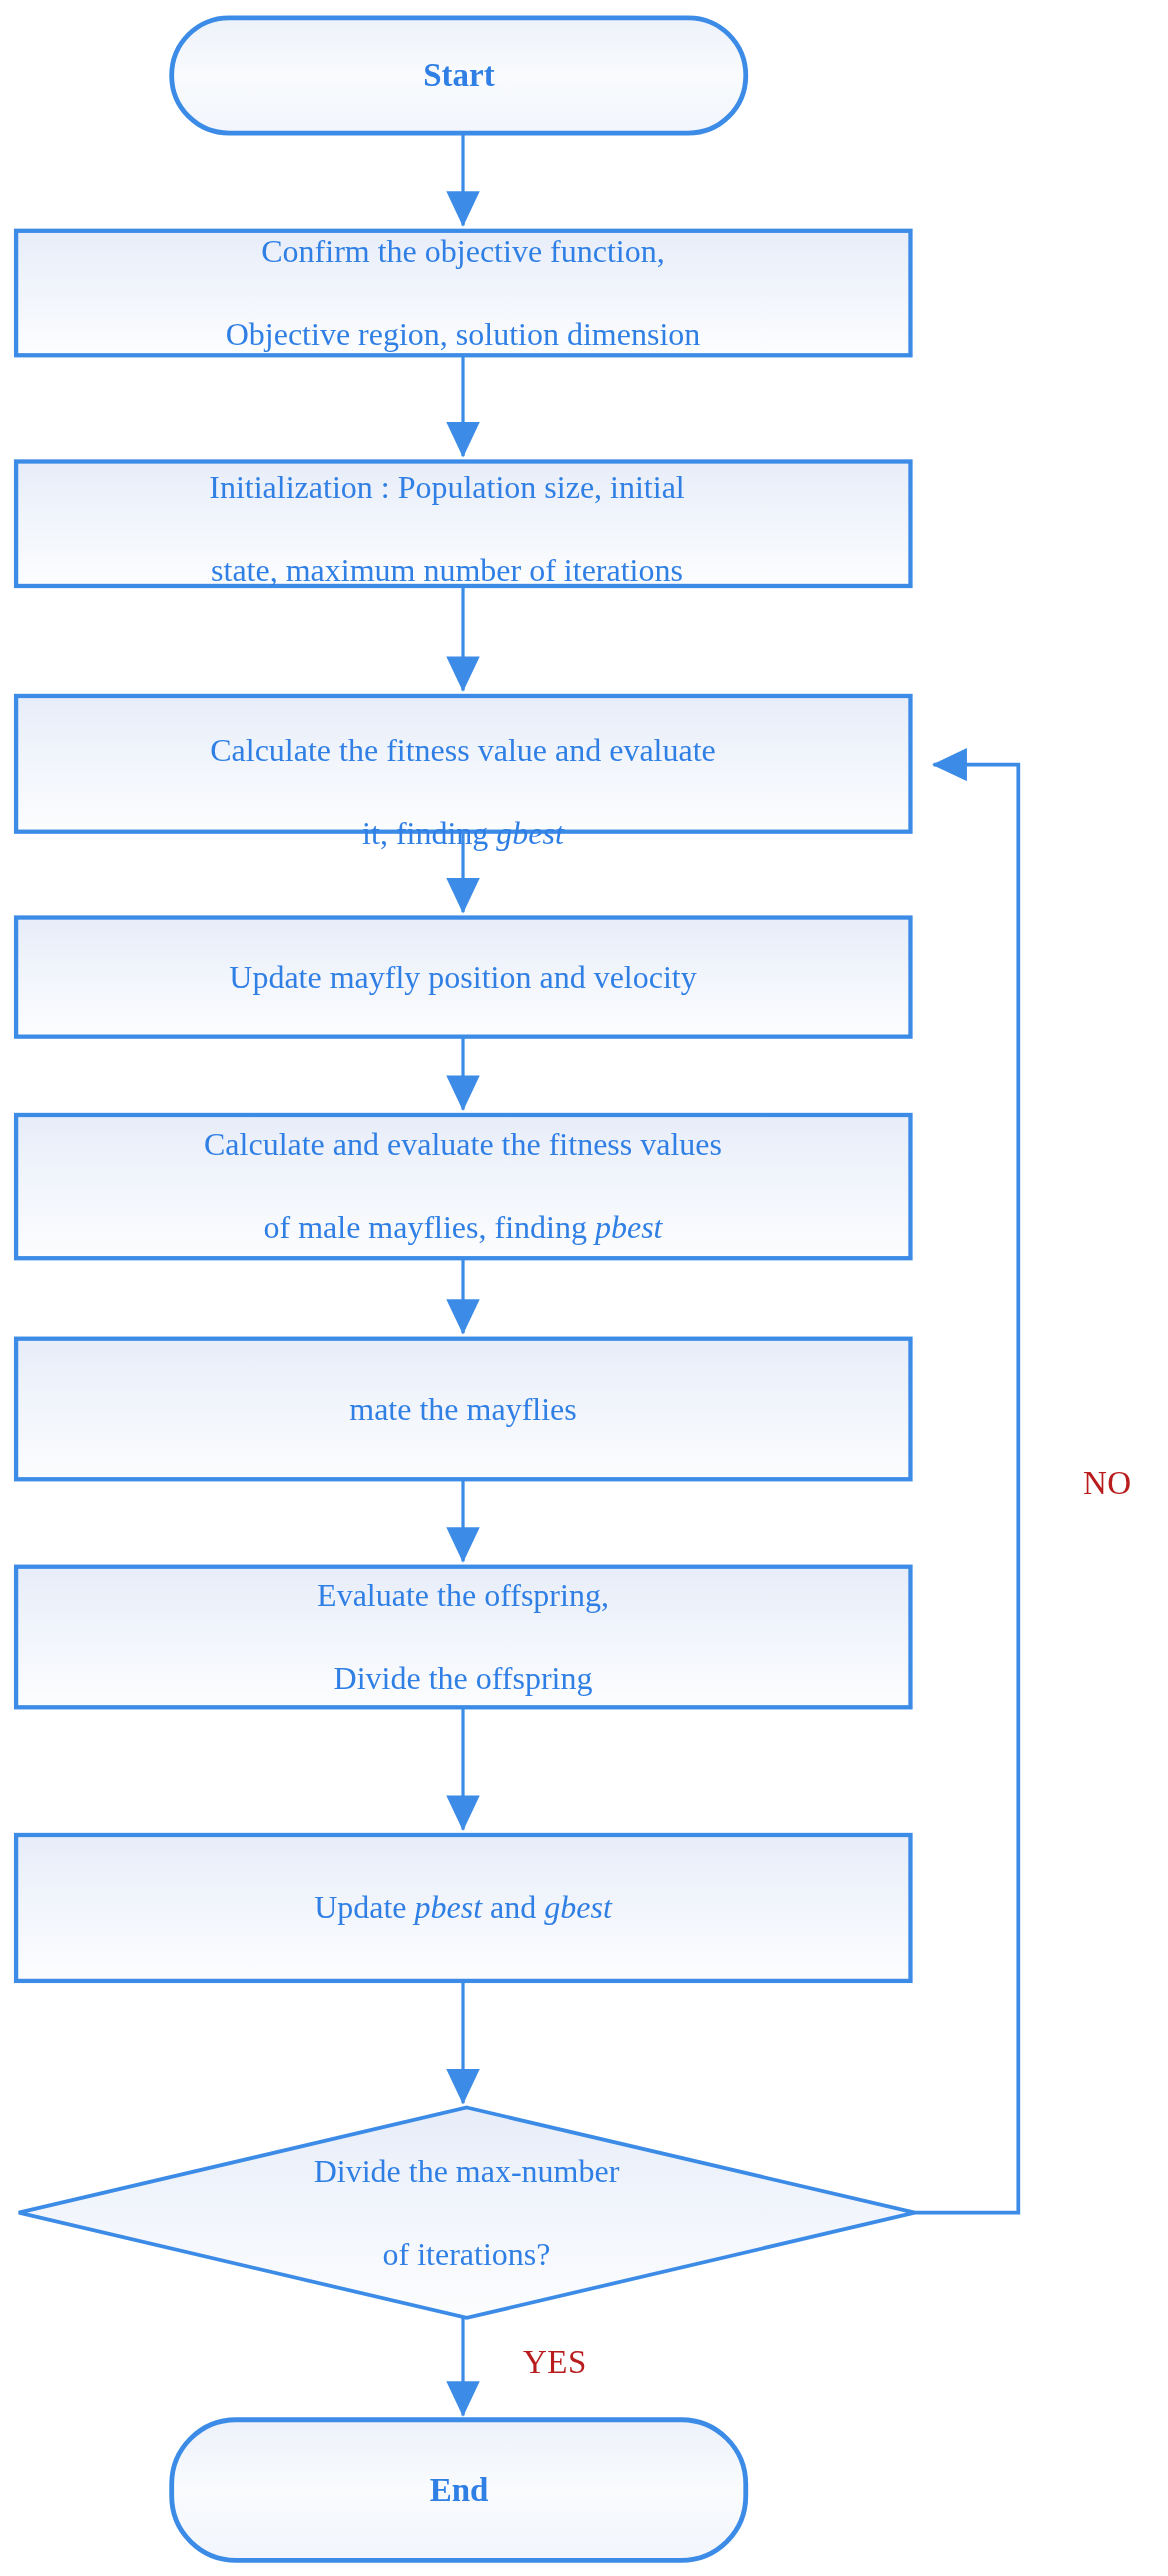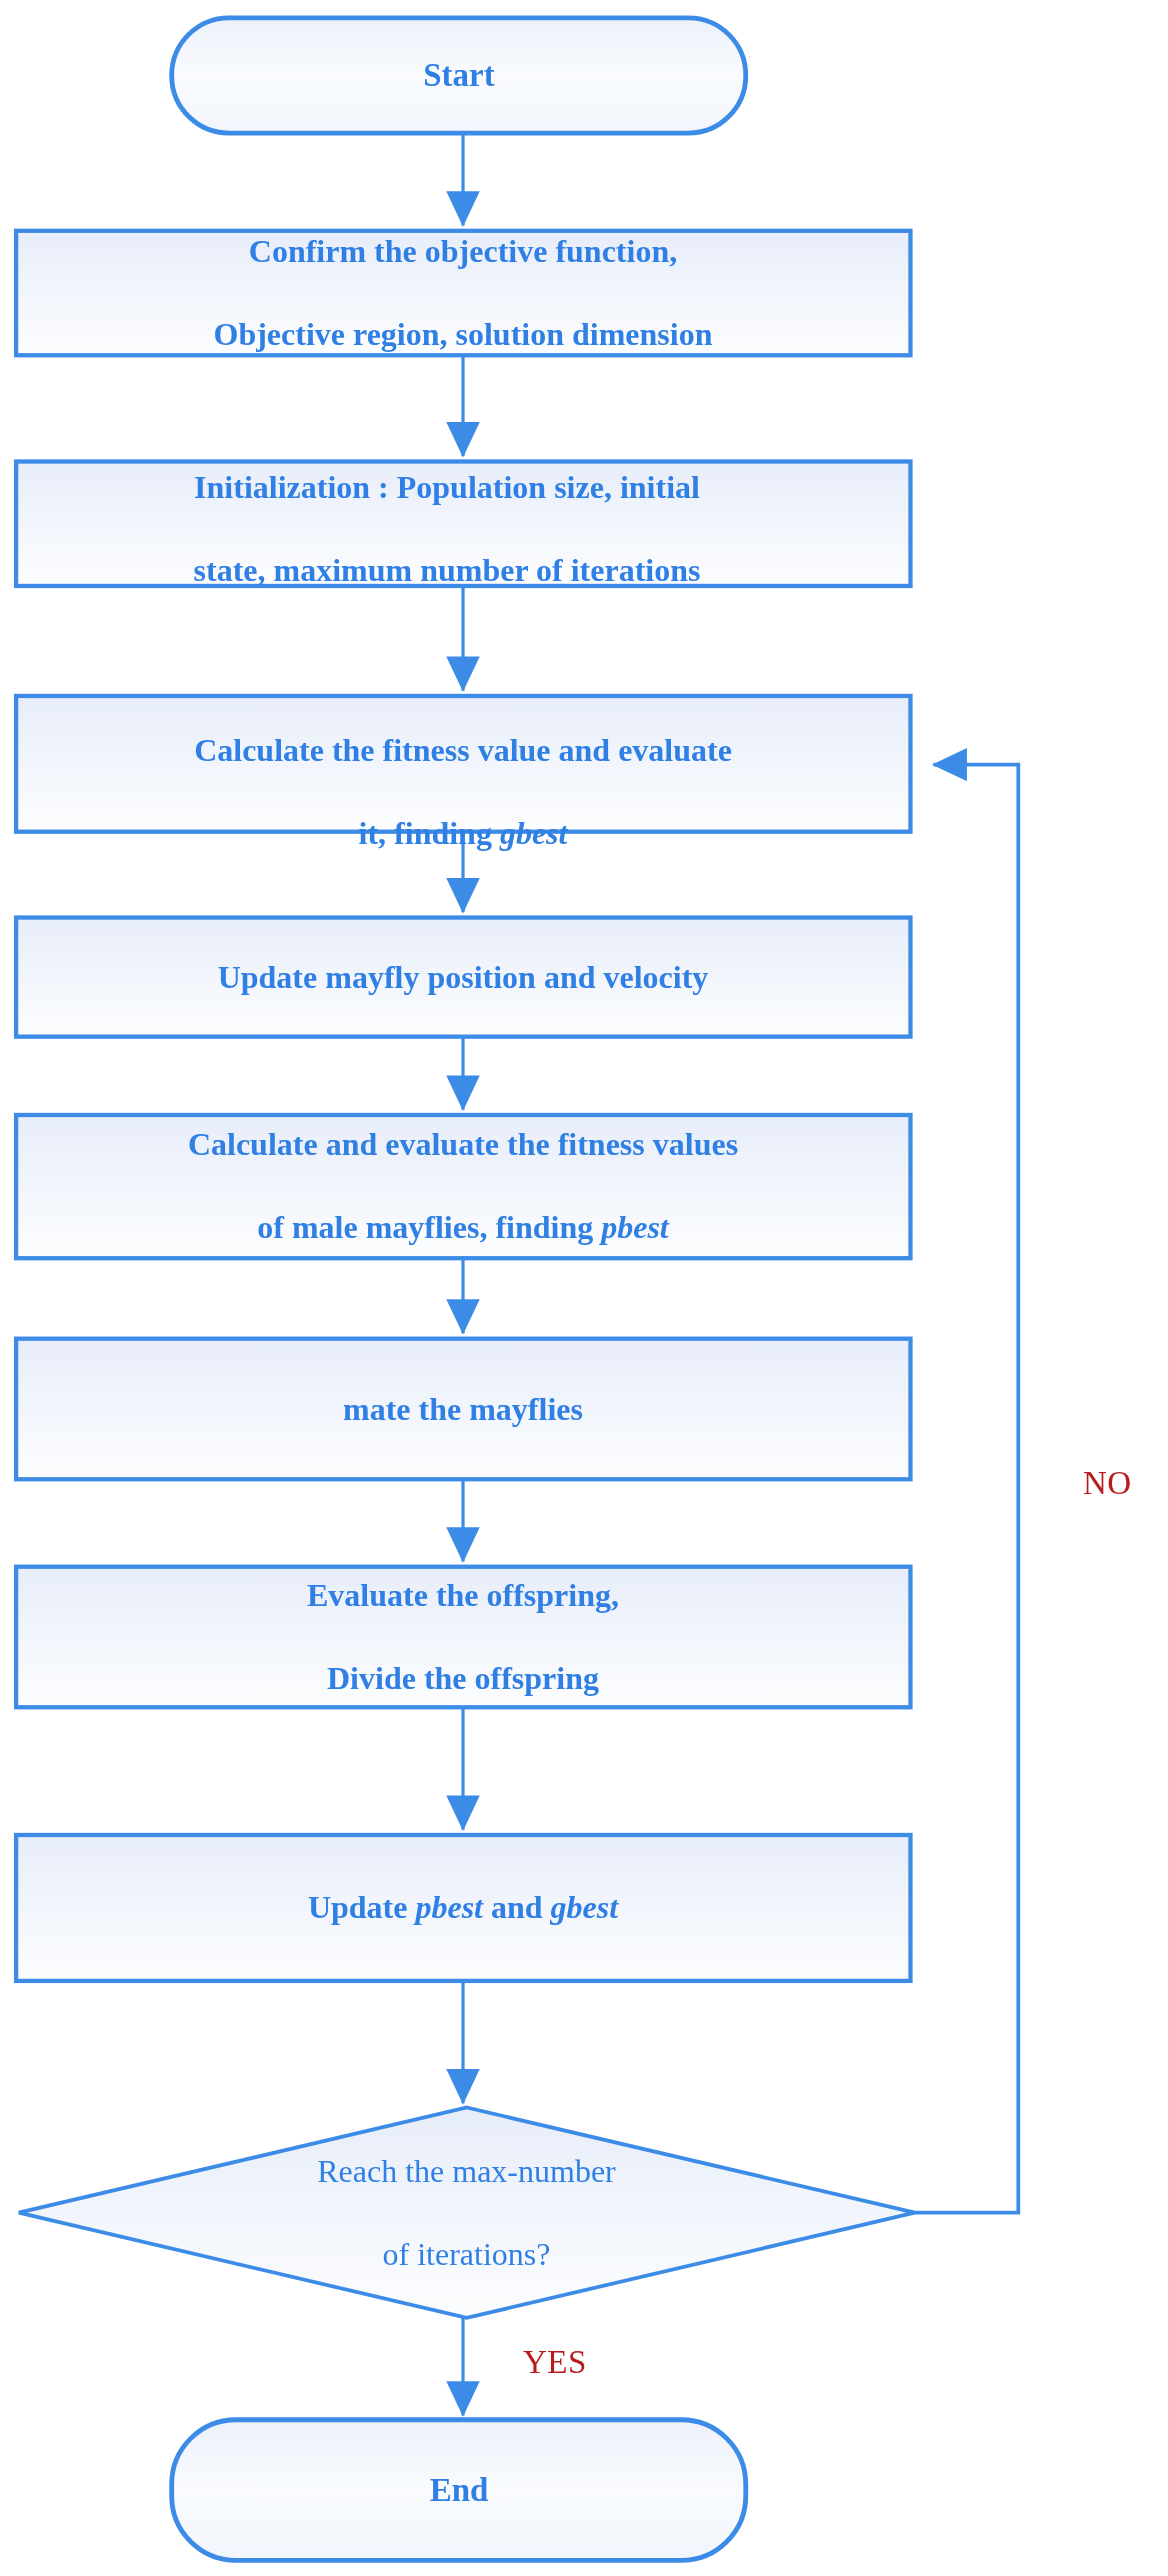--- a/index.html
+++ b/index.html
@@ -39,21 +39,21 @@
     white-space: pre-line;
     padding: 0 14px;
     box-sizing: border-box;
   }
   .node-text.terminal {
     font-size: 33px;
     font-weight: 700;
   }
   .node-text.process {
     font-size: 32px;
-    font-weight: 700;
+    font-weight: 400;
   }
   .node-text.decision {
     font-size: 32px;
     font-weight: 400;
   }
   .edge-label {
     position: absolute;
     color: #b91c1c;
     font-family: "Liberation Serif", "DejaVu Serif", serif;
     font-size: 33px;
@@ -178,21 +178,21 @@
       <div>Divide the offspring</div>
     </div>
   </div>
 
   <div class="node-text process" style="left:16px; top:1835px; width:894px; height:146px;">
     <div><span>Update </span><span class="it">pbest</span><span> and </span><span class="it">gbest</span></div>
   </div>
 
   <div class="node-text decision" style="left:134px; top:2108px; width:665px; height:210px;">
     <div>
-      <div>Reach the max-number</div>
+      <div>Divide the max-number</div>
       <div>of iterations?</div>
     </div>
   </div>
 
   <div class="node-text terminal" style="left:172px; top:2420px; width:574px; height:141px;">End</div>
 
   <div class="edge-label" style="left:1083px; top:1465px;">NO</div>
 
   <div class="edge-label" style="left:523px; top:2344px;">YES</div>
 

